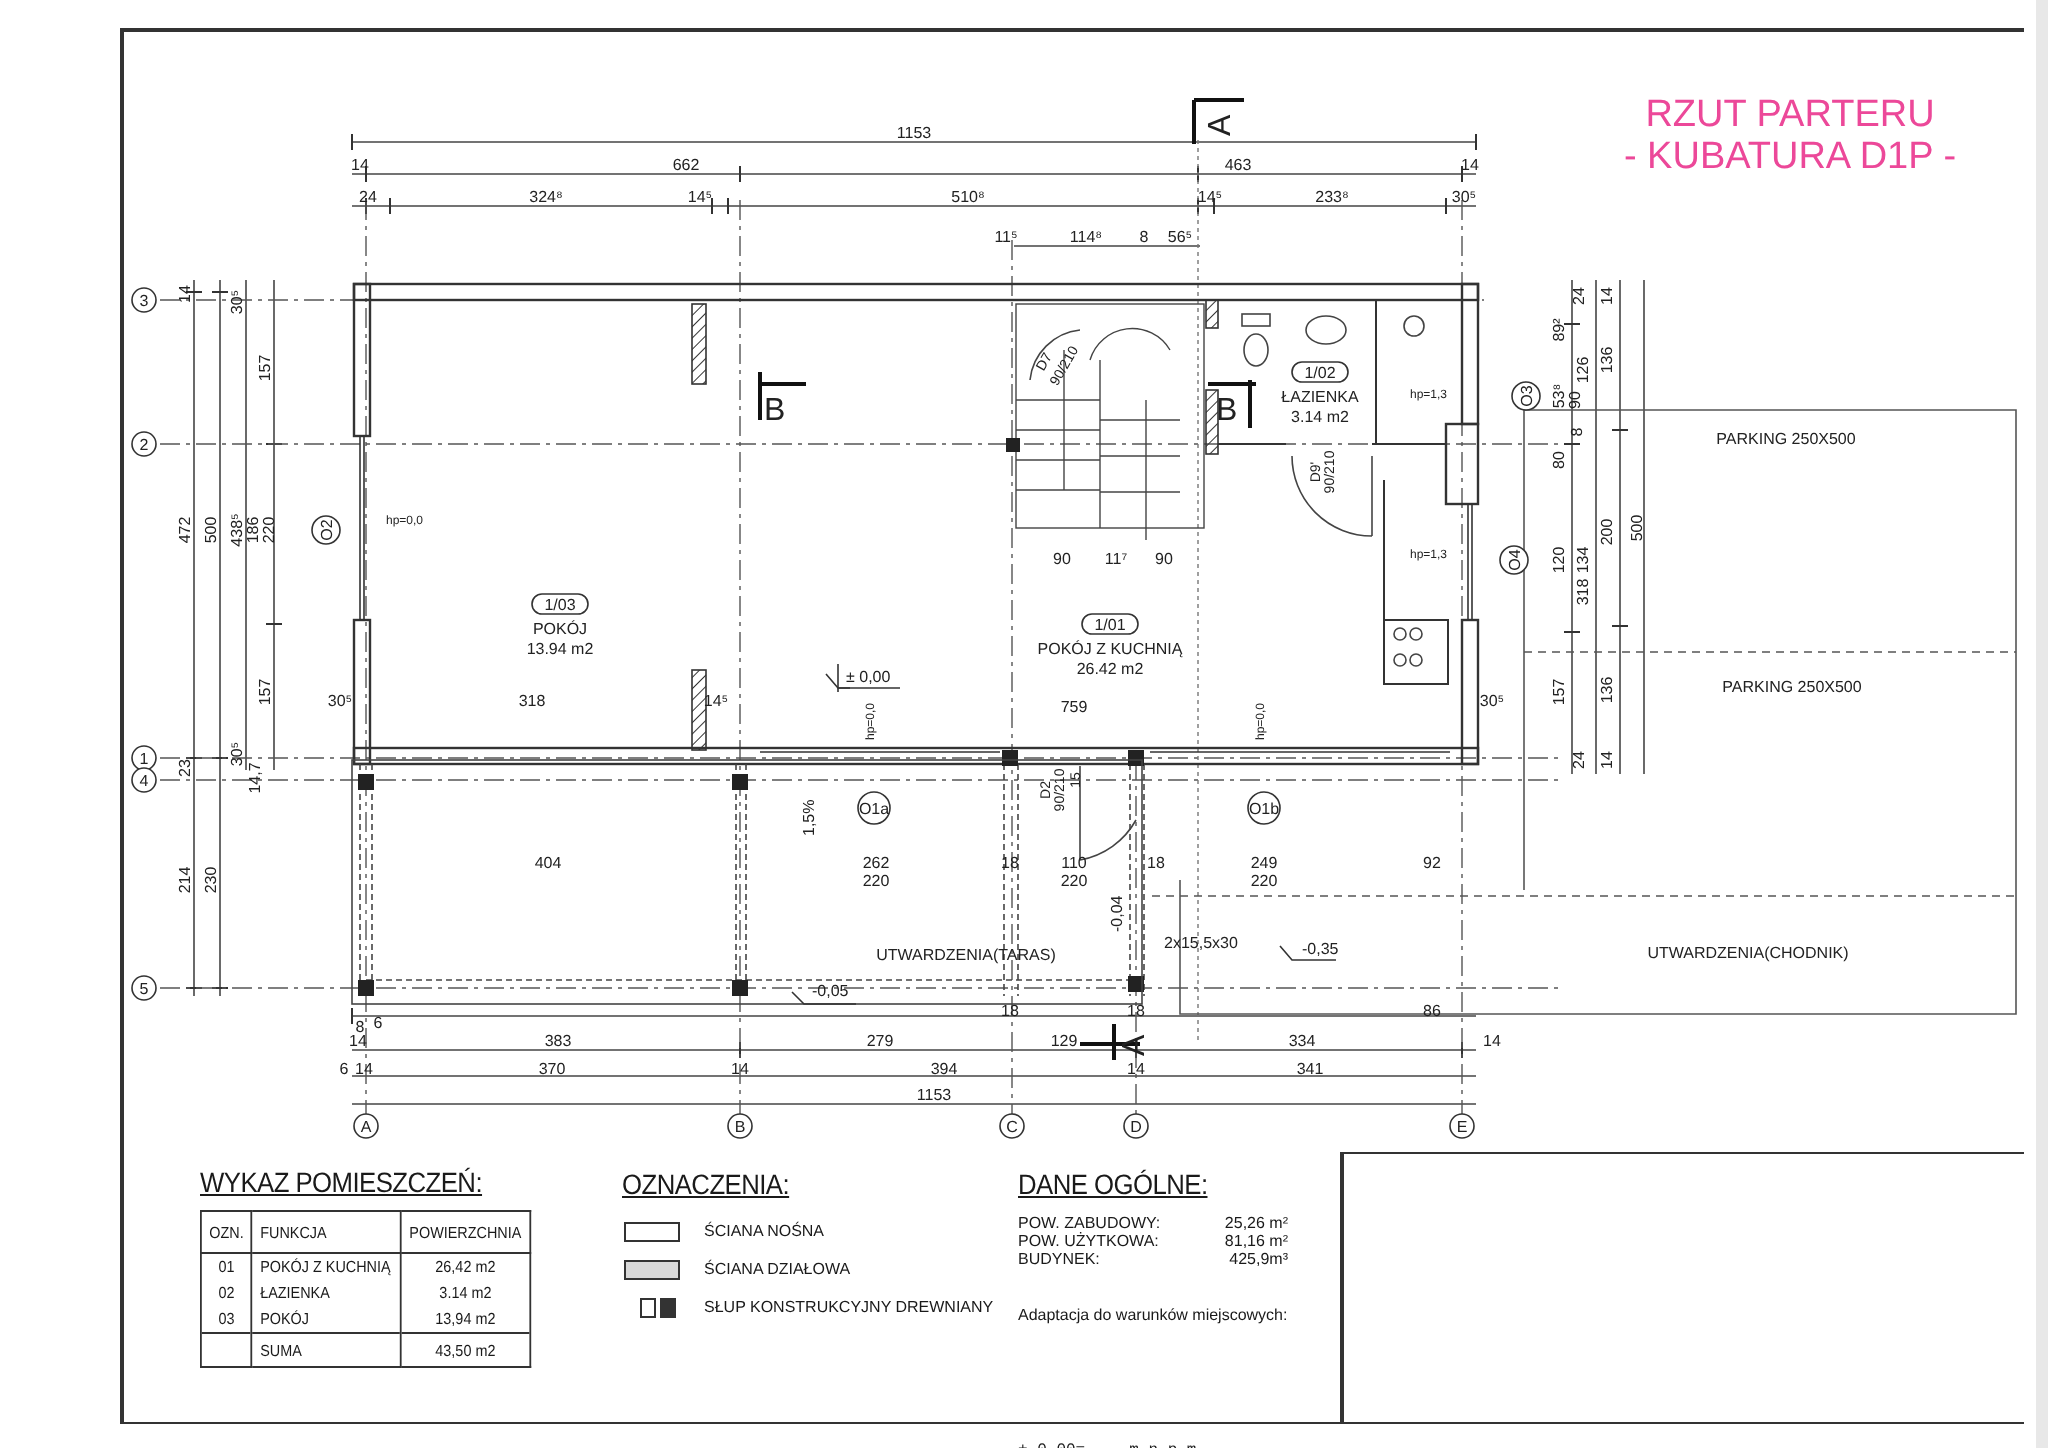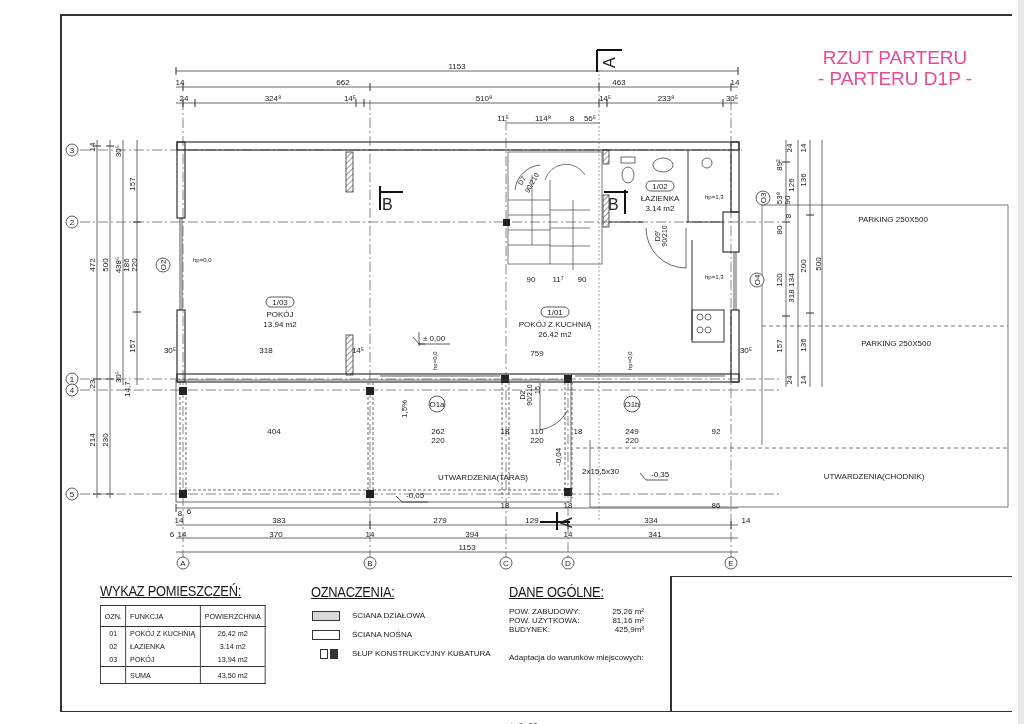--- a/index.html
+++ b/index.html
@@ -404,21 +404,21 @@
   <g class="t" font-size="8" text-anchor="middle">
     <text x="893" y="222">PARKING 250X500</text>
     <text x="896" y="346">PARKING 250X500</text>
     <text x="483" y="480">UTWARDZENIA(TARAS)</text>
     <text x="874" y="479">UTWARDZENIA(CHODNIK)</text>
   </g>
 </svg>
 
 <div class="title">
   <div>RZUT PARTERU</div>
-  <div>- PARTERU D1P -</div>
+  <div>- KUBATURA D1P -</div>
 </div>
 
 <div class="legend-head" style="left:100px; top:583px;">WYKAZ POMIESZCZEŃ:</div>
 <table class="rooms-table">
   <thead>
     <tr>
       <th class="c">OZN.</th>
       <th>FUNKCJA</th>
       <th class="c">POWIERZCHNIA</th>
     </tr>
@@ -445,33 +445,33 @@
       <td></td>
       <td>SUMA</td>
       <td class="c">43,50 m2</td>
     </tr>
   </tfoot>
 </table>
 
 <div class="legend-head" style="left:311px; top:584px;">OZNACZENIA:</div>
 <div class="marks">
   <div class="mark-row">
+    <span class="sw"></span>
+    <span>ŚCIANA NOŚNA</span>
+  </div>
+  <div class="mark-row">
     <span class="sw grey"></span>
     <span>ŚCIANA DZIAŁOWA</span>
-  </div>
-  <div class="mark-row">
-    <span class="sw"></span>
-    <span>ŚCIANA NOŚNA</span>
   </div>
   <div class="mark-row">
     <span class="sw post">
         <span></span>
         <span class="x"></span>
       </span>
-    <span>SŁUP KONSTRUKCYJNY KUBATURA</span>
+    <span>SŁUP KONSTRUKCYJNY DREWNIANY</span>
   </div>
 </div>
 
 <div class="legend-head" style="left:509px; top:584px;">DANE OGÓLNE:</div>
 <div class="general">
   <div class="gen-row">
       <span>POW. ZABUDOWY:</span>
       <span>25,26 m²</span>
     </div>
   <div class="gen-row">

